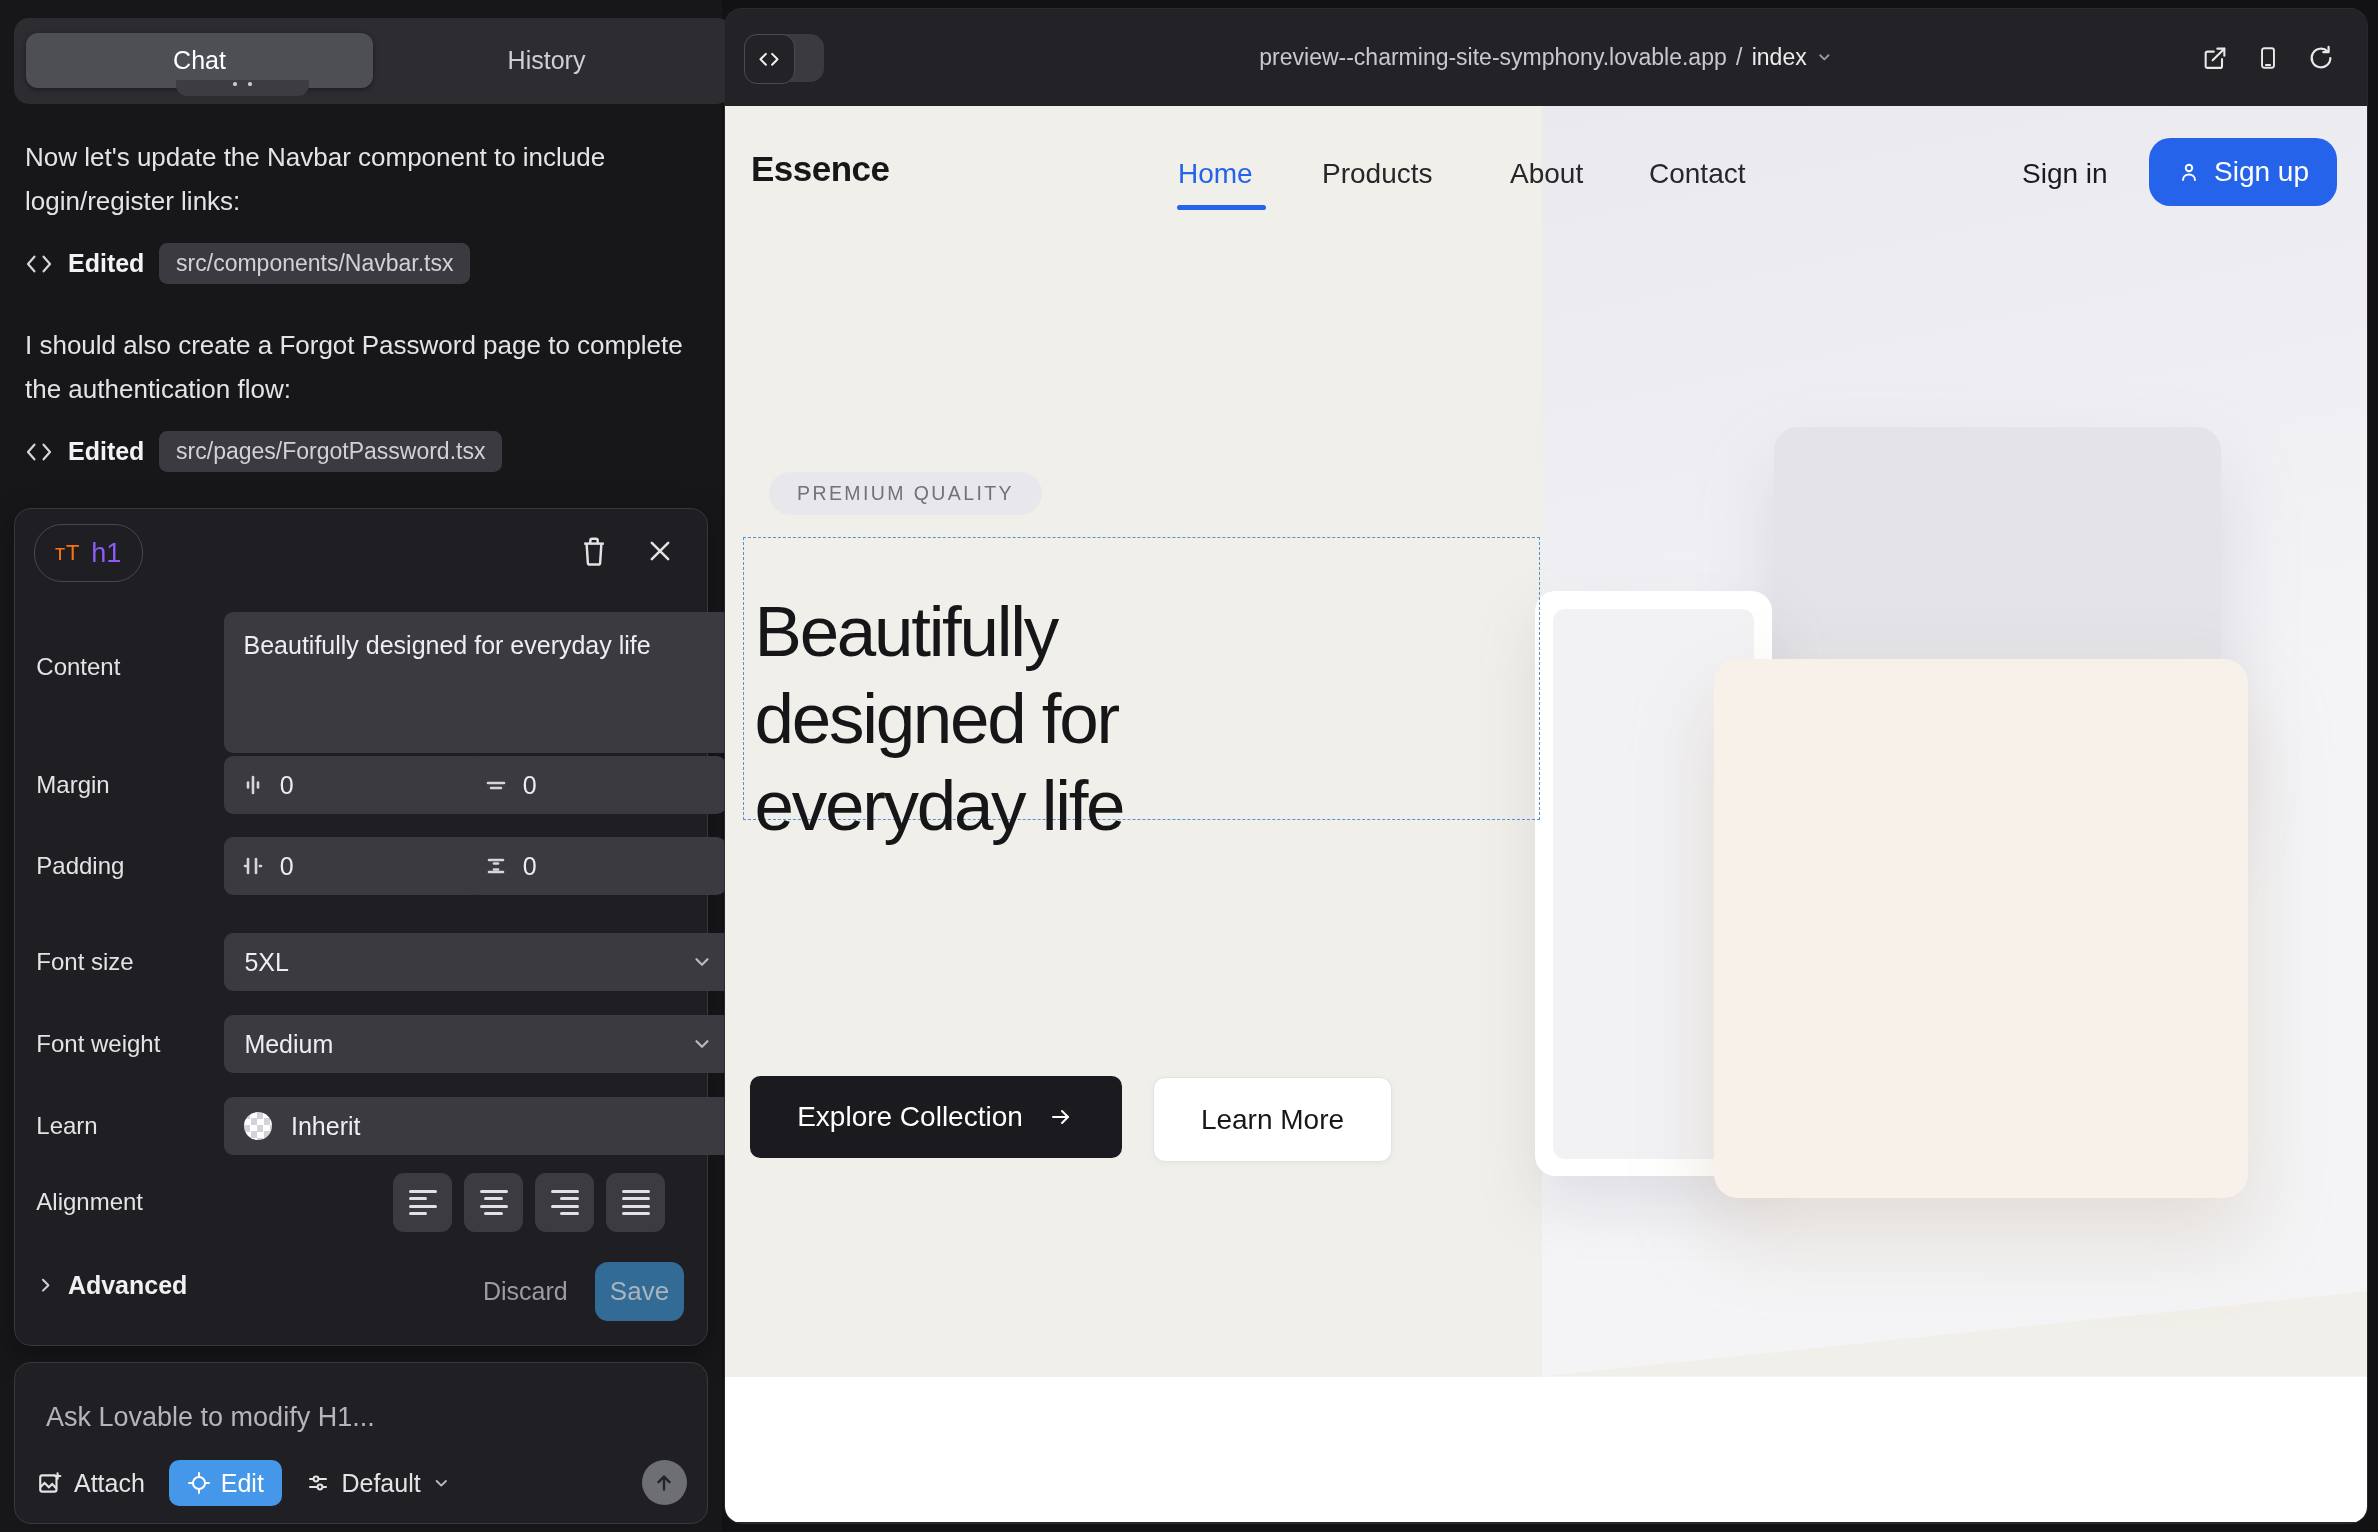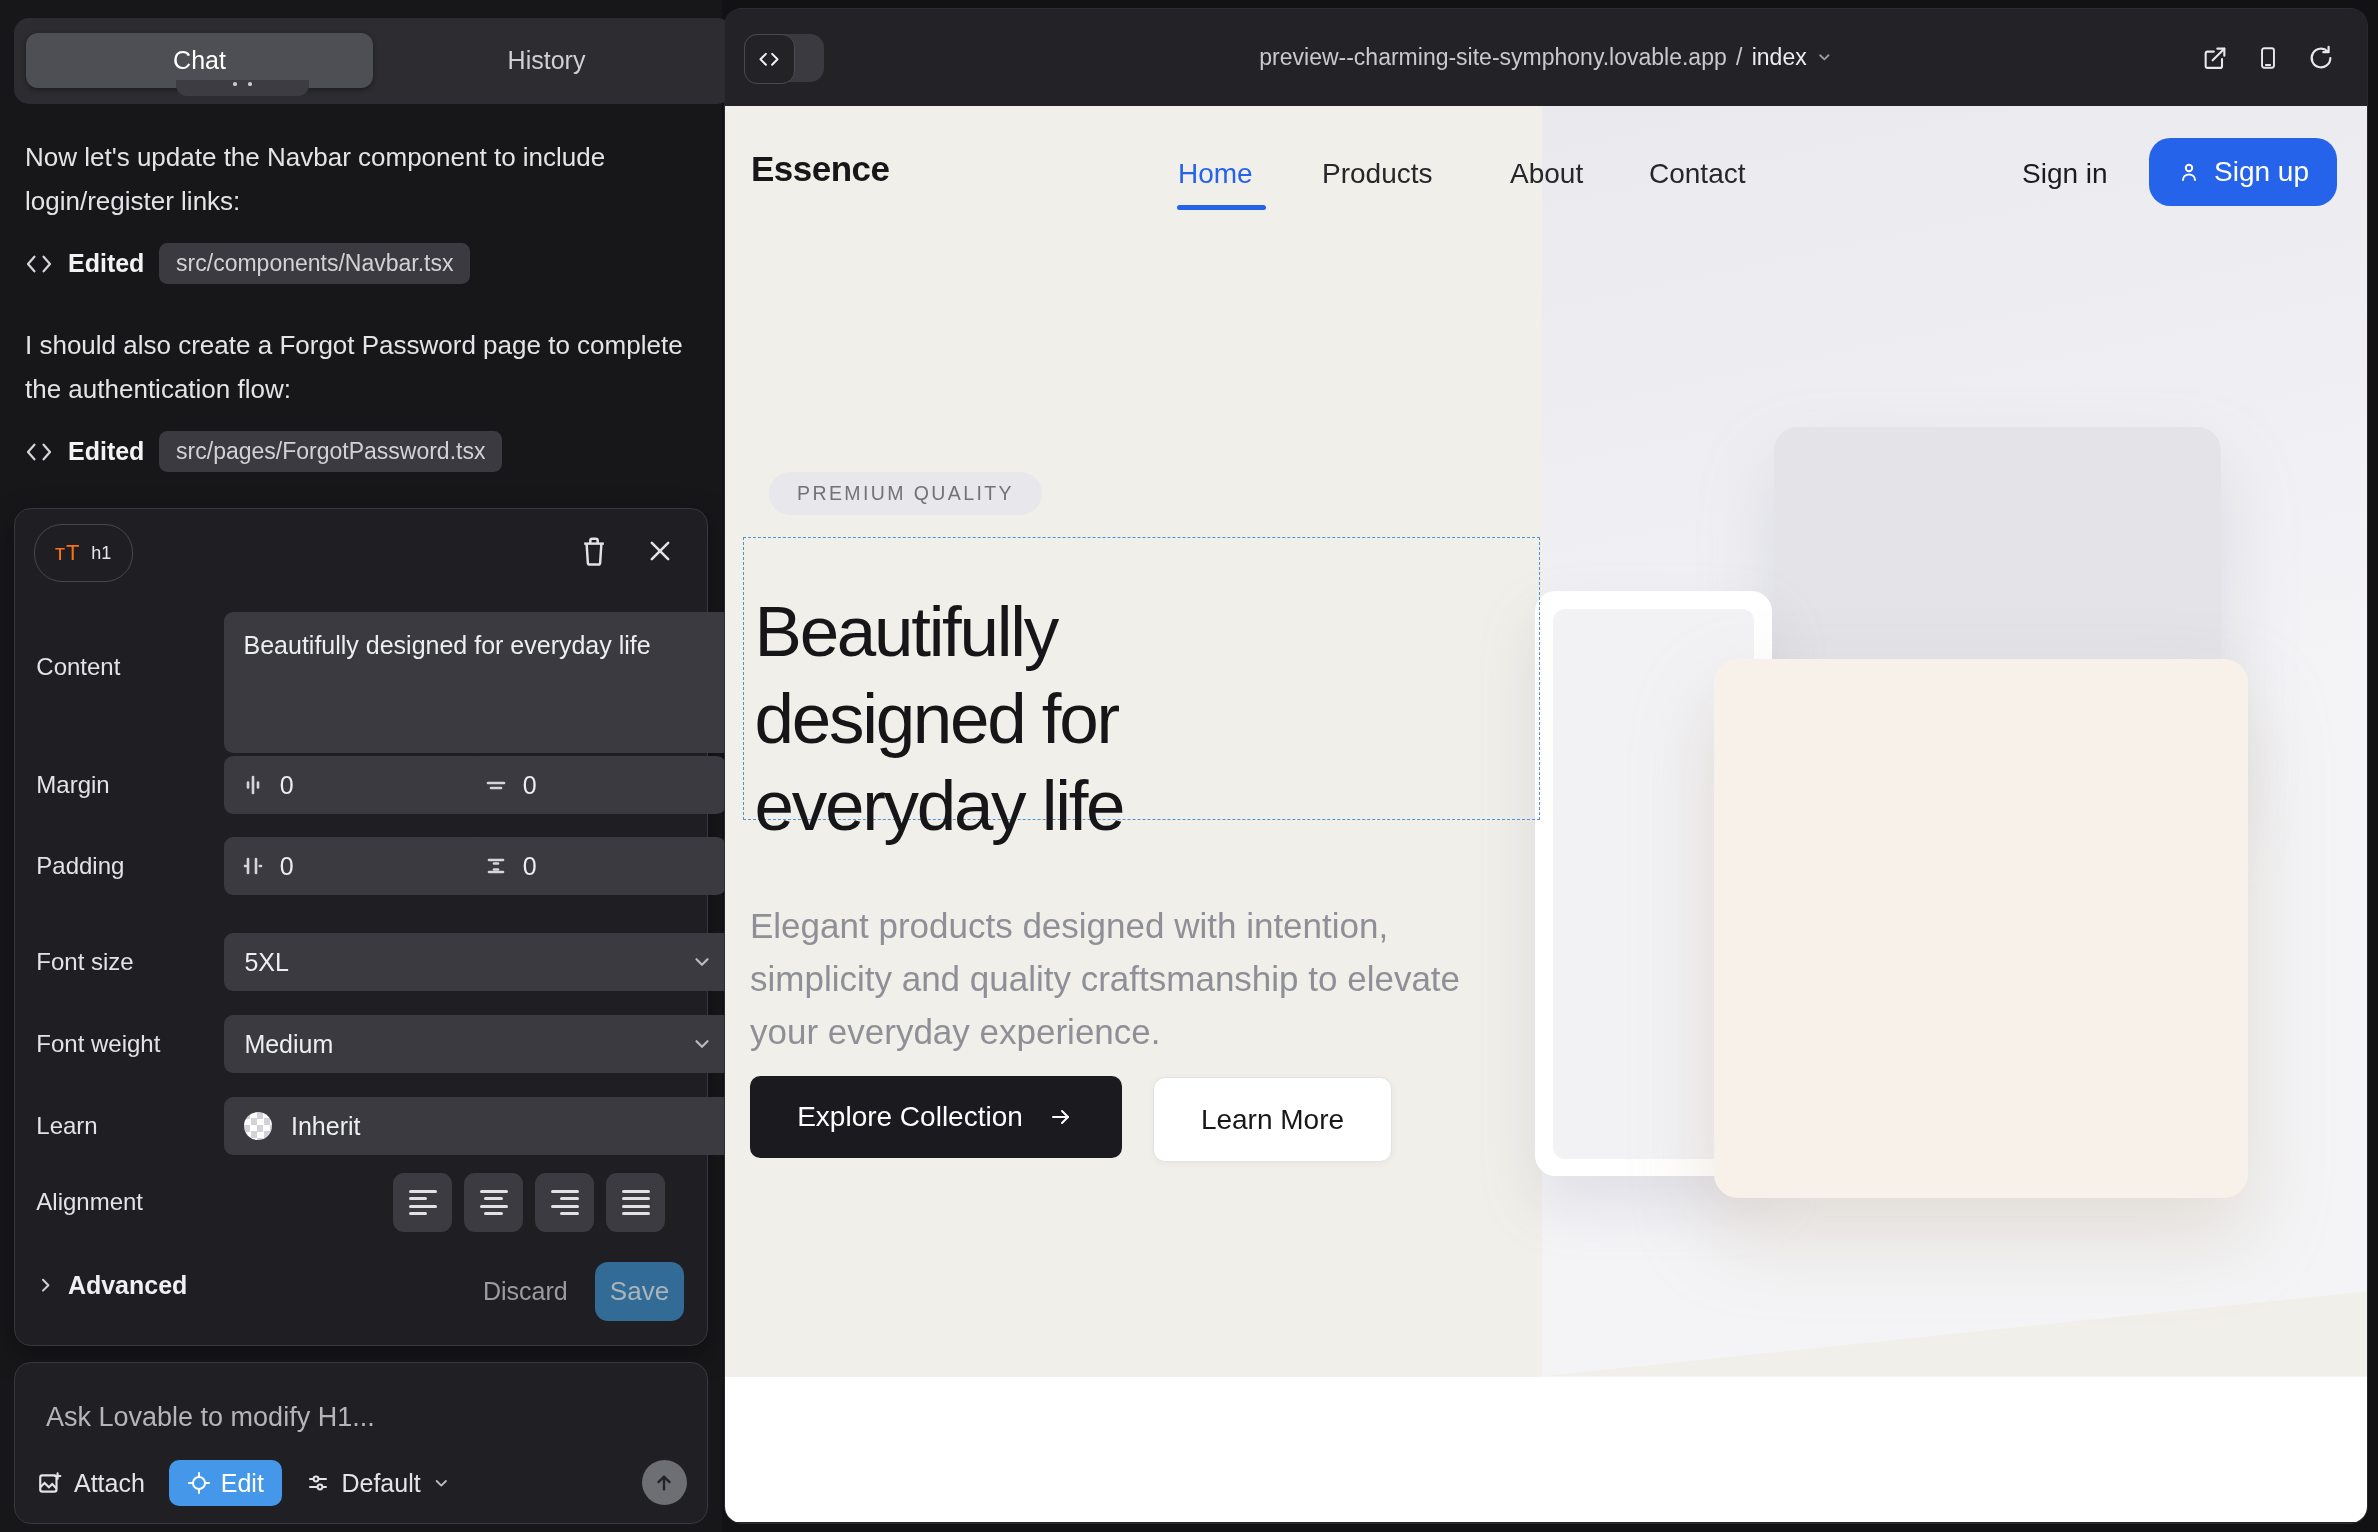--- a/index.html
+++ b/index.html
@@ -17,21 +17,21 @@
   .msg{left:25px;width:663px;font-size:26px;line-height:44px;color:#e4e4e7}
   .filerow{left:25px;height:45px;display:flex;align-items:center;gap:15px}
   .filerow .edited{font-size:25px;font-weight:700;color:#f2f2f4}
   .filepill{background:#3a3a40;border-radius:8.3px;padding:7.4px 16.7px;font-size:23px;color:#d2d2d6;white-space:nowrap}
   .icn{color:#d6d6da}
 
   
   #editor{left:14px;top:508px;width:692px;height:836px;background:#1f1f23;border:1.4px solid #37373d;border-radius:16.7px;box-shadow:0 9.3px 28px rgba(0,0,0,.35)}
   .tagbadge{left:18.6px;top:15px;height:56px;border:1.9px solid #47474e;border-radius:28px;display:flex;align-items:center;gap:11px;padding:0 20.4px;color:#fff}
   .tagbadge .ticon{font-size:22px;color:#f97316;letter-spacing:0.9px}
-  .tagbadge .tag{font-size:18px;color:#e5e5e5}
+  .tagbadge .tag{font-size:27px;color:#8b5cf6}
   .edlabel{left:21.3px;font-size:24px;font-weight:500;color:#e3e3e6}
   .field{background:#3a3a40;border-radius:9.3px;color:#eceef0;font-size:25px;display:flex;align-items:center}
   .contentbox{left:209px;top:103px;width:469px;height:109px;padding:16px 19.5px;line-height:35px;display:block}
   .numfield{width:226px;height:58px;gap:15px;padding:0 16.7px}
   .selfield{left:209px;width:469px;height:58px;padding:0 20.4px;justify-content:space-between}
   .swatch{width:28px;height:28px;border-radius:50%;background:repeating-conic-gradient(#ffffff 0% 25%,#d2d2d8 25% 50%);background-size:13px 13px;margin-right:18.6px}
   .alignbtn{width:59px;height:59px;background:#3b3b41;border-radius:11px;display:flex;align-items:center;justify-content:center}
   .bars{display:flex;flex-direction:column;gap:4.2px;width:28px}
   .bars i{display:block;height:3.2px;background:#e2e2e5;border-radius:1.9px}
   .bars.l{align-items:flex-start}.bars.c{align-items:center}.bars.r{align-items:flex-end}
@@ -385,21 +385,20 @@
             <path d="M6 20c0-3.3 2.7-5.5 6-5.5s6 2.2 6 5.5"></path>
           </svg>
       </span>
       <span>Sign up</span>
     </div>
 
     <div class="abs hero-badge">PREMIUM QUALITY</div>
     <div class="abs sel-box">
       <h1 class="hero-h1">Beautifully designed for everyday life</h1>
     </div>
-    <p class="abs hero-p">Elegant products designed with intention, simplicity and quality craftsmanship to elevate your everyday experience.</p>
     <div class="abs cta1">
       <span>Explore Collection</span>
       <span>
         <svg width="28" height="24" viewBox="0 0 24 24" fill="none" stroke="#ffffff" stroke-width="2" stroke-linecap="round" stroke-linejoin="round">
             <path d="M4 12h15"></path>
             <polyline points="13,6 19,12 13,18"></polyline>
           </svg>
       </span>
     </div>
     <div class="abs cta2">Learn More</div>

